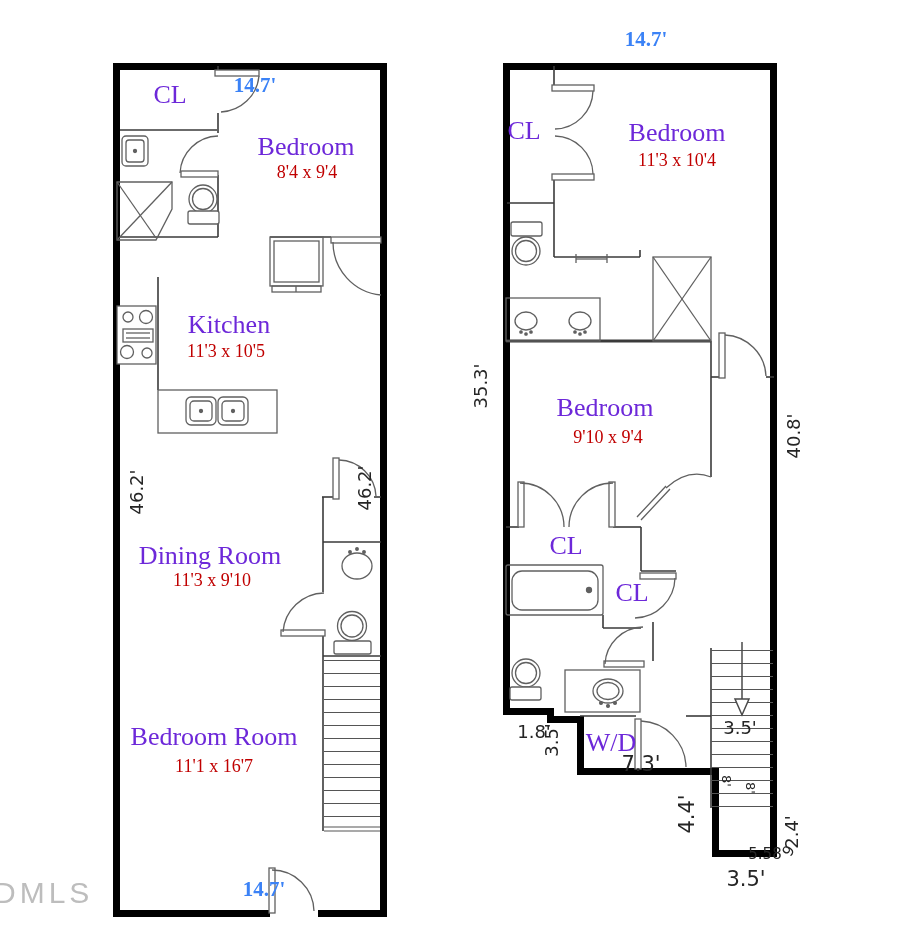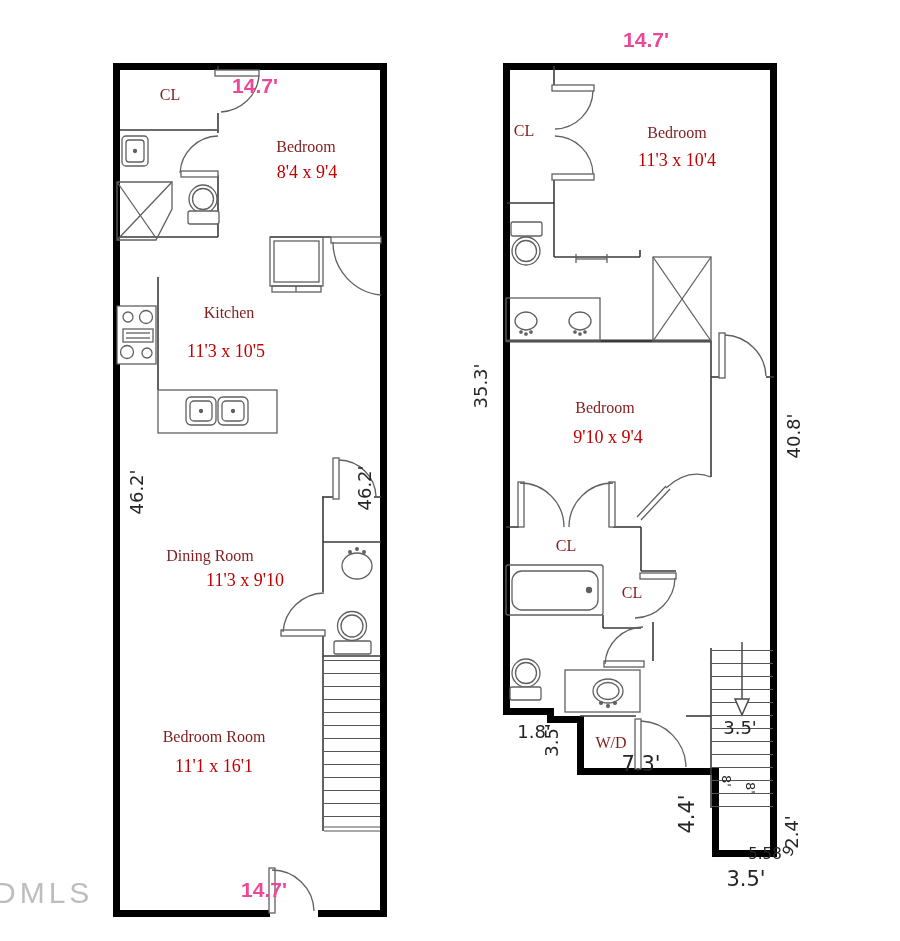--- a/index.html
+++ b/index.html
@@ -1,37 +1,37 @@
 <!DOCTYPE html>
 <html><head>
 <meta charset="utf-8">
 <style>
   html,body{margin:0;padding:0;background:#ffffff;}
   #canvas{position:relative;width:900px;height:941px;background:#fff;overflow:hidden;
           font-family:"Liberation Sans", sans-serif;}
   svg{position:absolute;left:0;top:0;}
   .lb{position:absolute;white-space:nowrap;transform:translate(-50%,-50%);line-height:1;}
-  .serif{font-family:"Liberation Serif", serif;color:#7f1d1d;font-size:16px;}
+  .serif{font-family:"Liberation Serif", serif;color:#6d28d9;font-size:26px;}
   .red{font-family:"Liberation Serif", serif;color:#c00000;font-size:18px;}
-  .dim{font-family:Liberation Sans, sans-serif;color:#ec4899;font-size:19px;font-weight:600;}
+  .dim{font-family:Liberation Serif, serif;color:#3b82f6;font-size:19px;font-weight:600;}
   .dimsm{font-family:"DejaVu Sans", sans-serif;color:#252525;font-size:18px;font-weight:500;}
   .rot{transform:translate(-50%,-50%) rotate(-90deg);}
   .rot90{transform:translate(-50%,-50%) rotate(90deg);}
   .tilt{transform:translate(-50%,-50%) rotate(-60deg);}
   .big{font-size:21px;}
   .small8{font-size:13px;font-weight:500;}
   .f348{font-size:15px;font-weight:500;}
   .wm{transform:none;font-family:"Liberation Sans", sans-serif;font-weight:300;
       color:#bdbdbd;font-size:30px;letter-spacing:4px;}
   
   .p-f1cl{left:170px;top:95px;}       .p-f1wt{left:255px;top:85px;}
   .p-f1bn{left:306px;top:147px;}      .p-f1bs{left:307px;top:172px;}
-  .p-f1kn{left:229px;top:313px;}      .p-f1ks{left:226px;top:351px;}
+  .p-f1kn{left:229px;top:325px;}      .p-f1ks{left:226px;top:351px;}
   .p-f1hl{left:137px;top:492px;}      .p-f1hi{left:365px;top:488px;}
-  .p-f1dn{left:210px;top:556px;text-align:center;}      .p-f1ds{left:212px;top:580px;margin-left:33px;}
+  .p-f1dn{left:210px;top:556px;text-align:center;}      .p-f1ds{left:212px;top:580px;}
   .p-f1fn{left:214px;top:737px;}      .p-f1fs{left:214px;top:766px;}
   .p-f1wb{left:264px;top:889px;}
   .p-f2wt{left:646px;top:39px;}       .p-f2cl1{left:524px;top:131px;}
   .p-f2b1n{left:677px;top:133px;}     .p-f2b1s{left:677px;top:160px;text-align:right;}
   .p-f2hl{left:481px;top:386px;}      .p-f2hr{left:794px;top:436px;}
   .p-f2b2n{left:605px;top:408px;}     .p-f2b2s{left:608px;top:437px;}
   .p-f2cl2{left:566px;top:546px;}     .p-f2cl3{left:632px;top:593px;}
   .p-f2wd{left:611px;top:743px;}
   .p-f2d39{left:534px;top:732px;}     .p-f2d35a{left:552px;top:740px;}
   .p-f2d73{left:641px;top:764px;}     .p-f2d44{left:687px;top:814px;}
@@ -302,21 +302,21 @@
 <div class="lb dim big p-f1wt">14.7'</div>
 <div class="lb serif p-f1bn">Bedroom</div>
 <div class="lb red p-f1bs">8'4 x 9'4</div>
 <div class="lb serif p-f1kn">Kitchen</div>
 <div class="lb red p-f1ks">11'3 x 10'5</div>
 <div class="lb dimsm rot p-f1hl">46.2'</div>
 <div class="lb dimsm rot p-f1hi">46.2'</div>
 <div class="lb serif p-f1dn">Dining Room</div>
 <div class="lb red p-f1ds">11'3 x 9'10</div>
 <div class="lb serif p-f1fn">Bedroom Room</div>
-<div class="lb red p-f1fs">11'1 x 16'1</div>
+<div class="lb red p-f1fs">11'1 x 16'7</div>
 <div class="lb dim big p-f1wb">14.7'</div>
 
 <div class="lb dim big p-f2wt">14.7'</div>
 <div class="lb serif p-f2cl1">CL</div>
 <div class="lb serif p-f2b1n">Bedroom</div>
 <div class="lb red p-f2b1s">11'3 x 10'4</div>
 <div class="lb dimsm rot p-f2hl">35.3'</div>
 <div class="lb dimsm rot p-f2hr">40.8'</div>
 <div class="lb serif p-f2b2n">Bedroom</div>
 <div class="lb red p-f2b2s">9'10 x 9'4</div>

